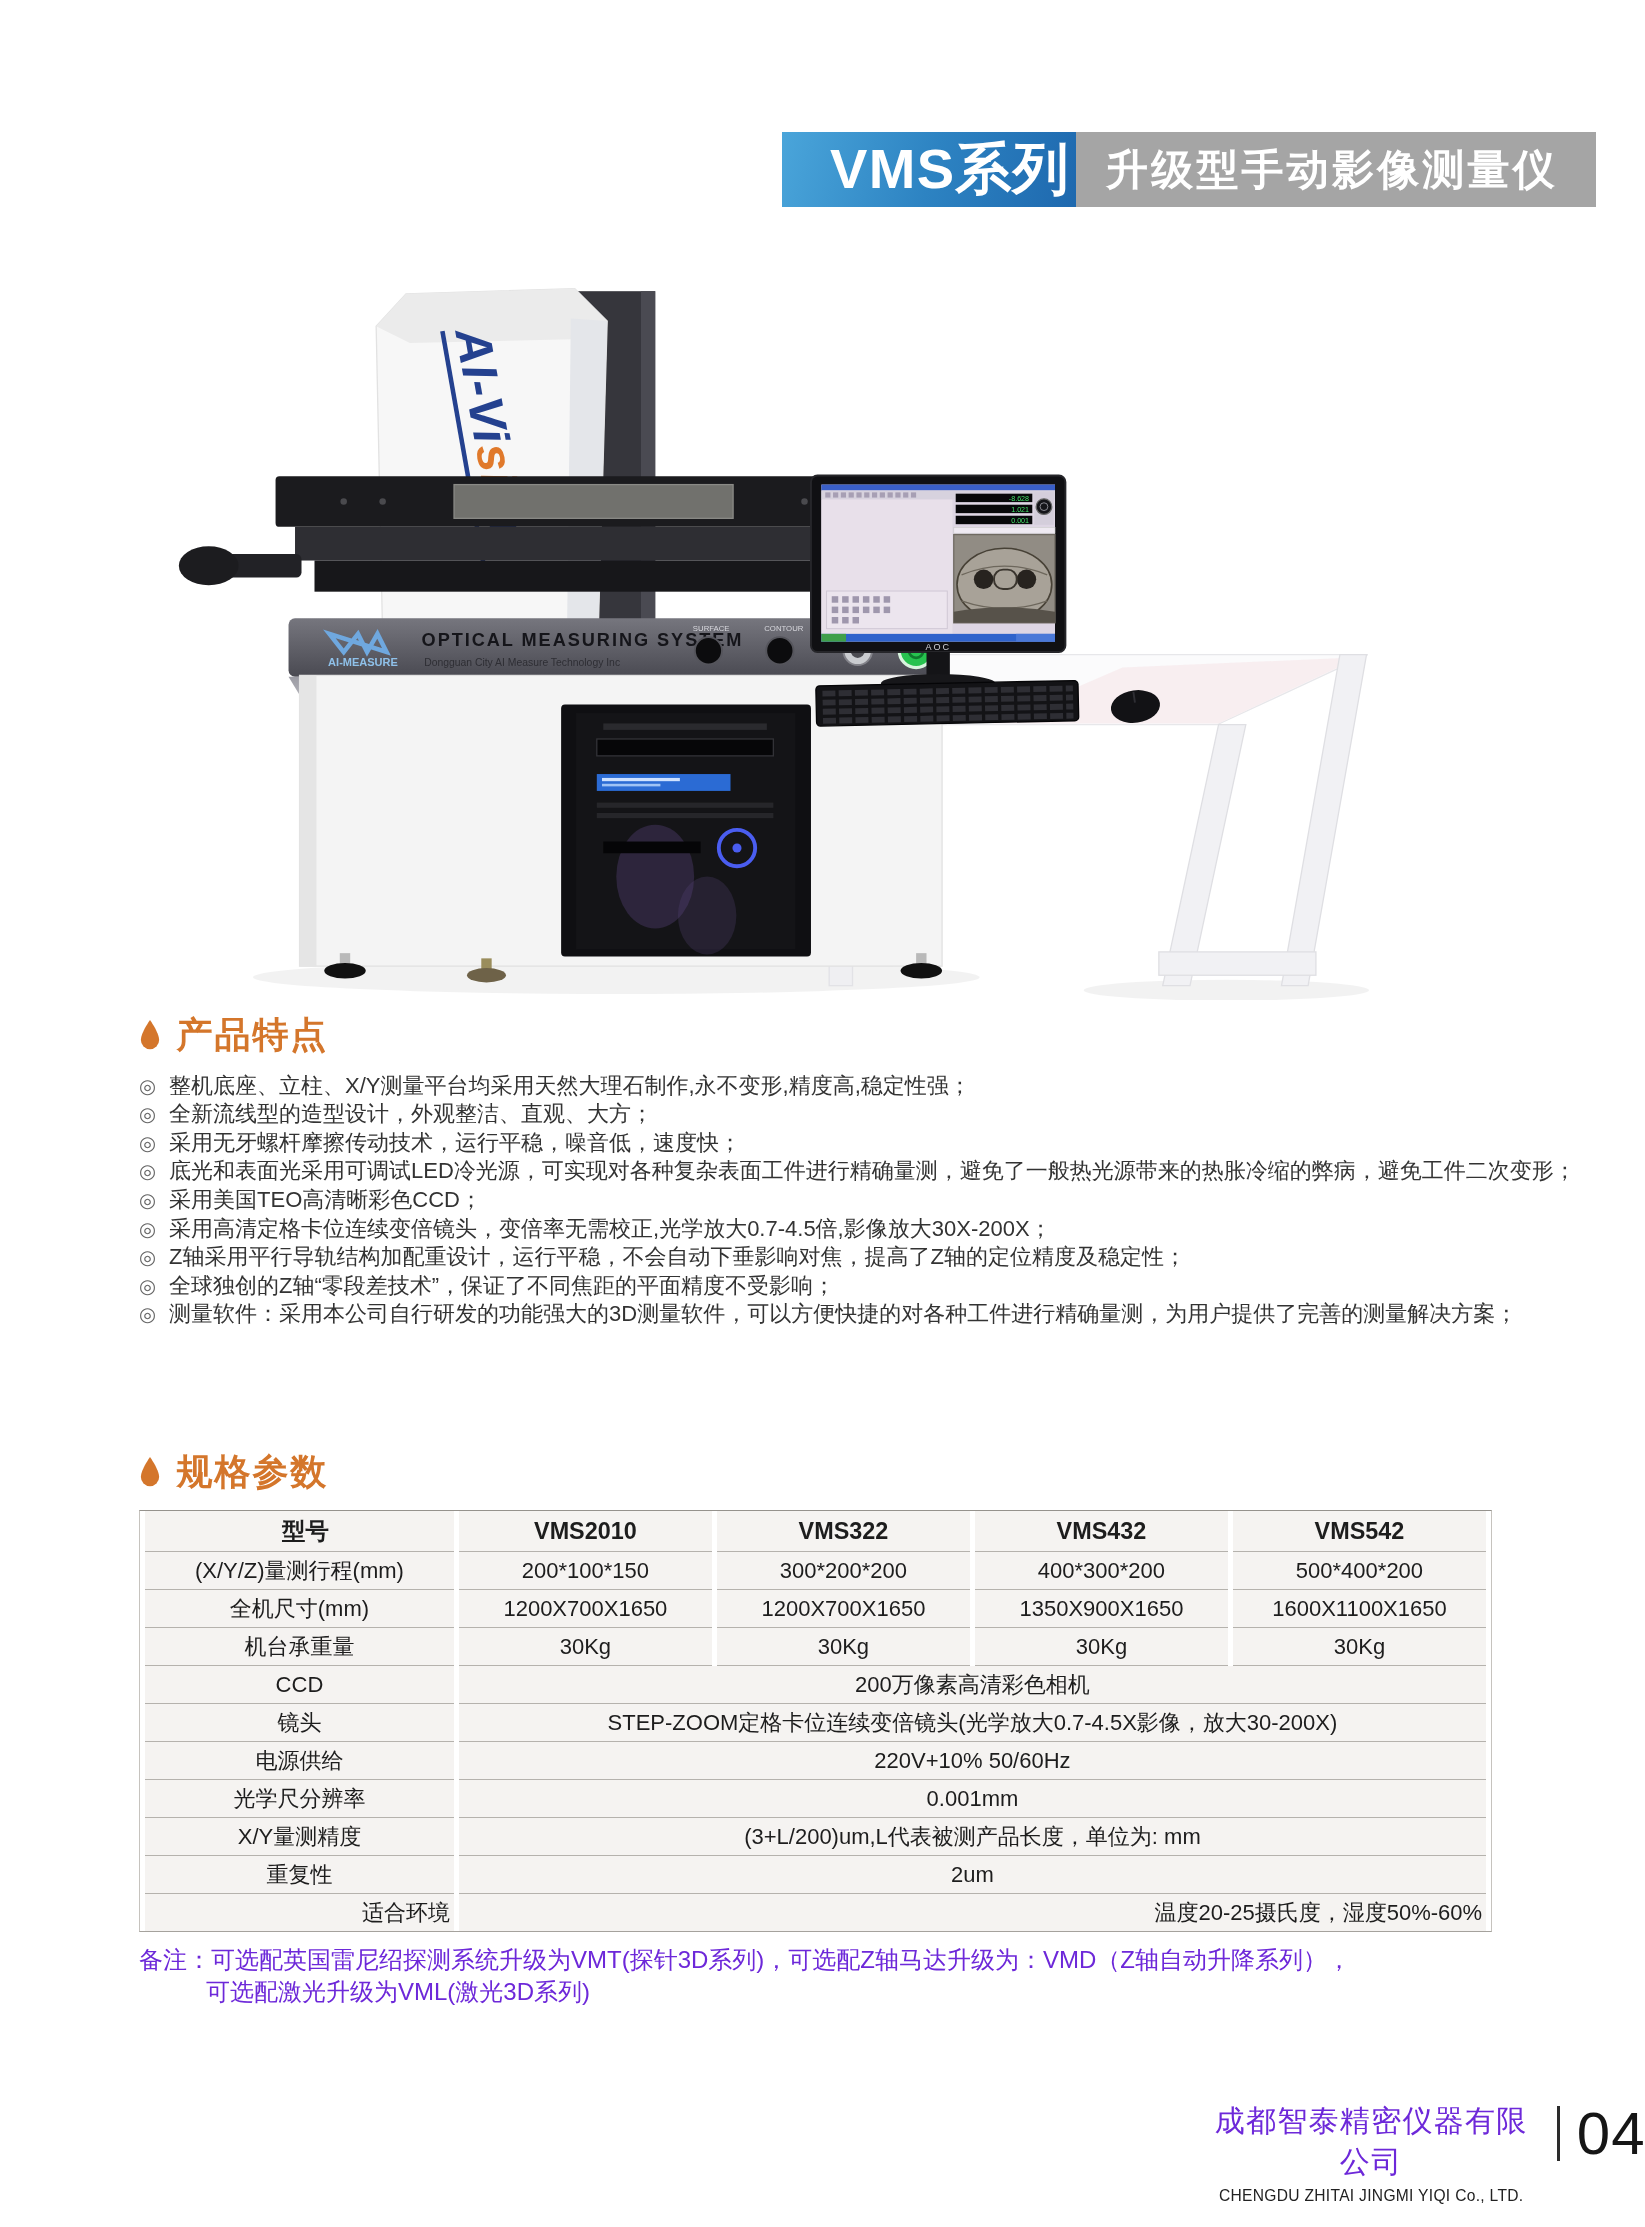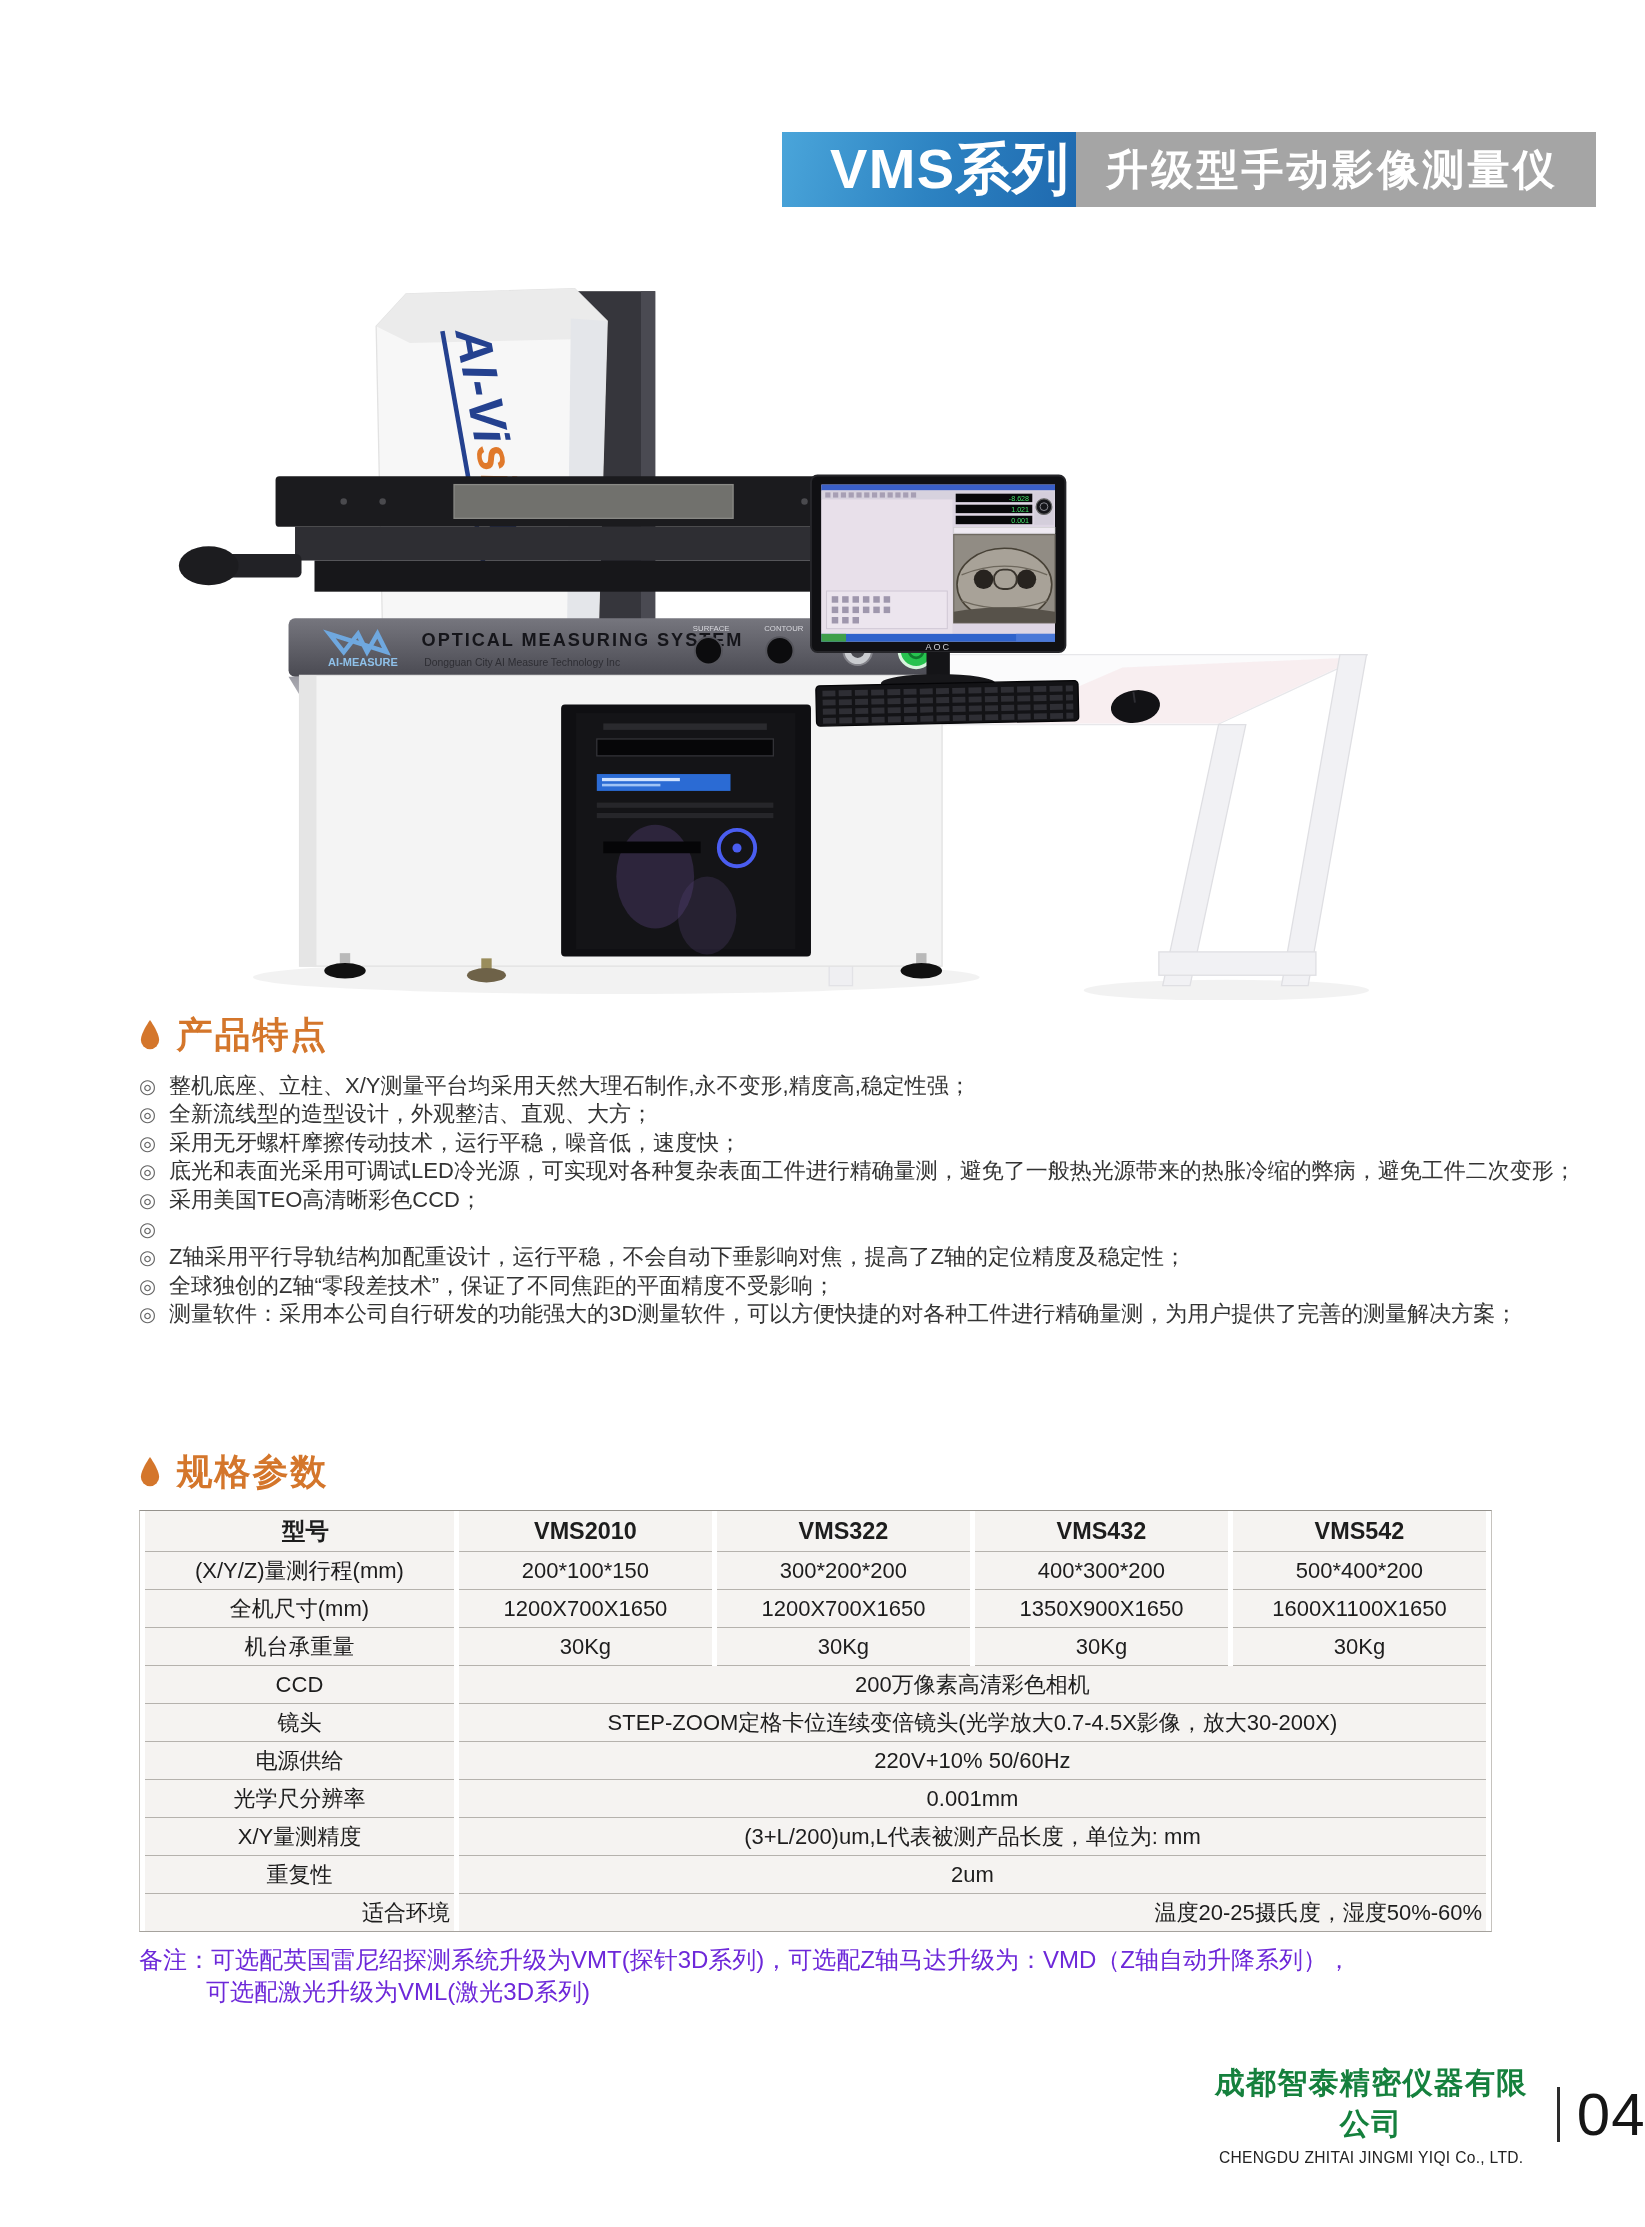--- a/index.html
+++ b/index.html
@@ -39,21 +39,21 @@
     font-size:22px;color:#1d1d1d;height:37px;border-bottom:1.3px solid #b5b2ad;padding:0 3.9px;
   }
   table.spec th{height:40px;font-size:23.4px;font-weight:bold;}
   table.spec th:first-child{width:289px;padding-left:16px;}
   table.spec tr:last-child td{border-bottom:none;text-align:right;}
   .notes{margin-top:11.7px;font-size:24px;line-height:32px;color:#6d28d9;}
   .note-indent{padding-left:67px;}
   
   .footer{position:absolute;left:1202px;top:2063px;display:flex;align-items:center;gap:17px;}
   .company{text-align:center;}
-  .company-cn{font-size:30px;font-weight:bold;color:#15803d;letter-spacing:1.3px;}
+  .company-cn{font-size:30px;font-weight:normal;color:#6d28d9;letter-spacing:1.3px;margin-top:38px;}
   .company-en{font-size:15.6px;color:#222;margin-top:3.9px;letter-spacing:0.3px;}
   .footer-divider{width:2.6px;height:55px;background:#2c2c2c;}
   .page-num{font-size:60px;color:#161616;letter-spacing:1.3px;}
   svg text{font-family:"Liberation Sans","DejaVu Sans",sans-serif;}
 </style>
 </head>
 <body>
 
 <div class="page">
 
@@ -287,20 +287,21 @@
         <div class="feature-item">
           <span class="bullet-mark">◎</span>
           <span>底光和表面光采用可调试LED冷光源，可实现对各种复杂表面工件进行精确量测，避免了一般热光源带来的热胀冷缩的弊病，避免工件二次变形；</span>
         </div>
         <div class="feature-item">
           <span class="bullet-mark">◎</span>
           <span>采用美国TEO高清晰彩色CCD；</span>
         </div>
         <div class="feature-item">
           <span class="bullet-mark">◎</span>
+          <span>采用高清定格卡位连续变倍镜头，变倍率无需校正,光学放大0.7-4.5倍,影像放大30X-200X；</span>
         </div>
         <div class="feature-item">
           <span class="bullet-mark">◎</span>
           <span>Z轴采用平行导轨结构加配重设计，运行平稳，不会自动下垂影响对焦，提高了Z轴的定位精度及稳定性；</span>
         </div>
         <div class="feature-item">
           <span class="bullet-mark">◎</span>
           <span>全球独创的Z轴“零段差技术”，保证了不同焦距的平面精度不受影响；</span>
         </div>
         <div class="feature-item">

